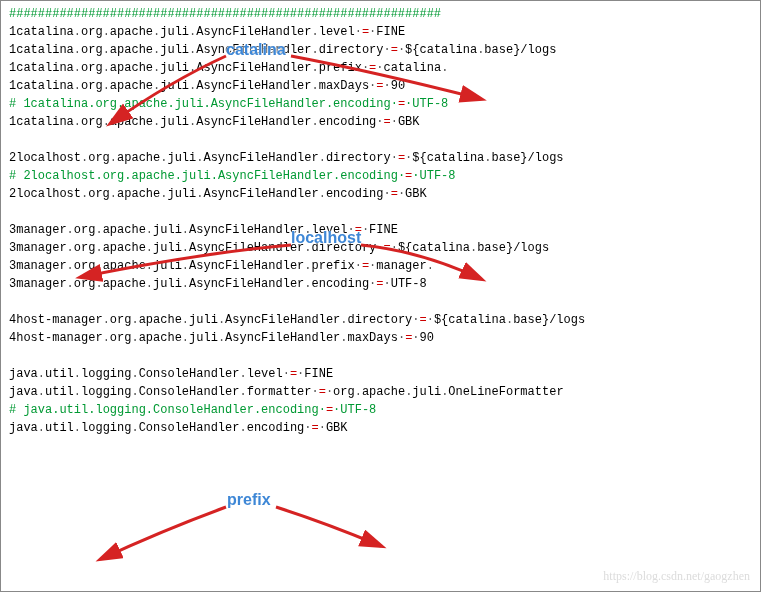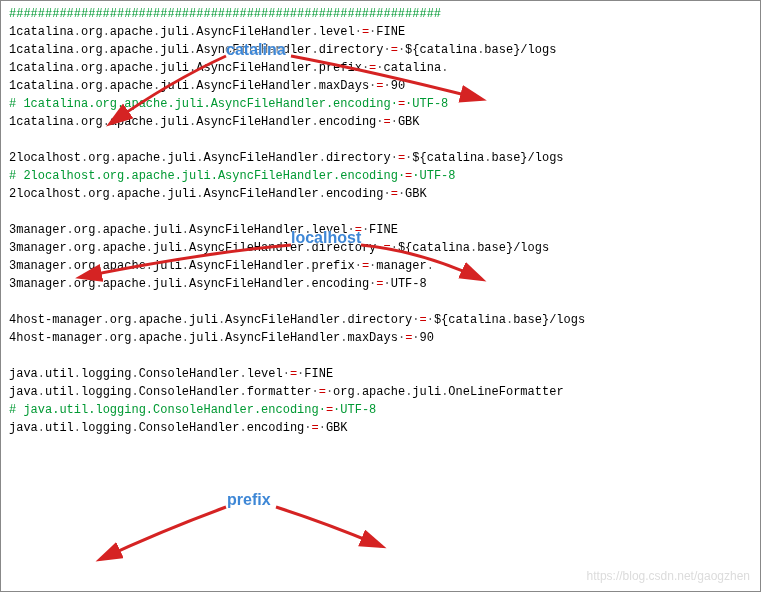--- a/index.html
+++ b/index.html
@@ -42,21 +42,21 @@
   svg.overlay {
     position: absolute;
     left: 0; top: 0;
     width: 761px; height: 592px;
     pointer-events: none;
   }
   .watermark {
     position: absolute;
     right: 10px;
     bottom: 6px;
-    font-family: Liberation Sans, sans-serif;
+    font-family: Liberation Serif, serif;
     font-size: 12px;
     color: #dcdcdc;
     pointer-events: none;
   }
 </style>
 </head>
 <body>
 
 <div class="container">
   <div id="code">

